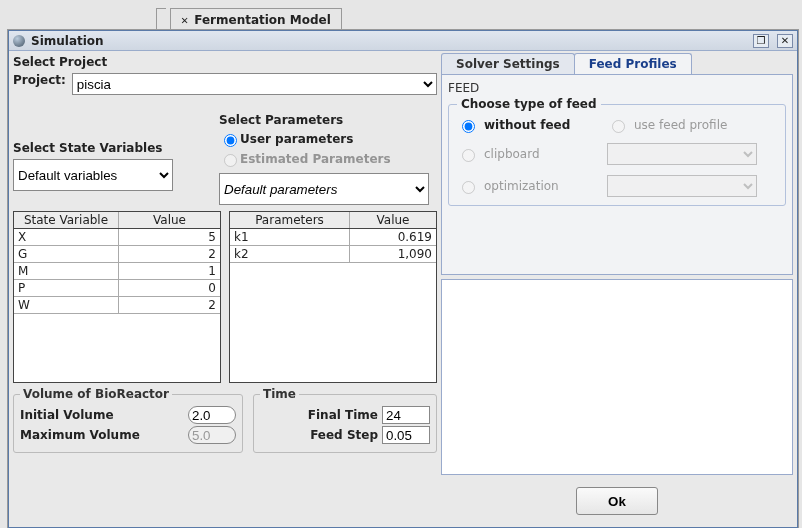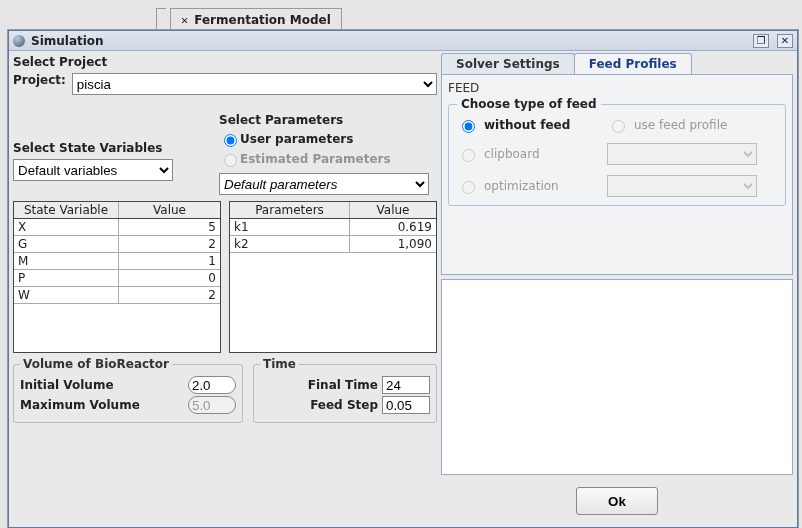--- a/index.html
+++ b/index.html
@@ -76,31 +76,31 @@
     padding: 4px;
   }
   .right-pane {
     flex: 1;
     padding: 2px 4px 4px 0;
   }
   .pane-block { }
   .hdr { font-weight: bold; }
   .row { display:flex; align-items:flex-start; gap:6px; }
   select.wide { flex:1; height:22px; background:#fff; border:1px solid #888; }
-  select.small { width:160px; height:22px; background:#fff; border:1px solid #888;}
+  select.small { width:160px; height:32px; background:#fff; border:1px solid #888;}
   .two-col {
     display: flex; gap: 6px;
   }
   .col-a { width: 200px; }
   .col-b { flex:1; }
   .radio { display:flex; align-items:center; margin:4px 0 2px 0;}
   .radio.disabled { color:#949494; }
   .tables {
     display:flex; gap:8px; margin-top:6px;
-    height: 152px;
+    height: 172px;
   }
   .tbl {
     flex:1;
     border:1px solid #444;
     background:#fff;
     overflow:hidden;
     position:relative;
   }
   .tbl .tr { display:flex; border-bottom:1px solid #aaa; height:17px;}
   .tbl .th, .tbl .td {

